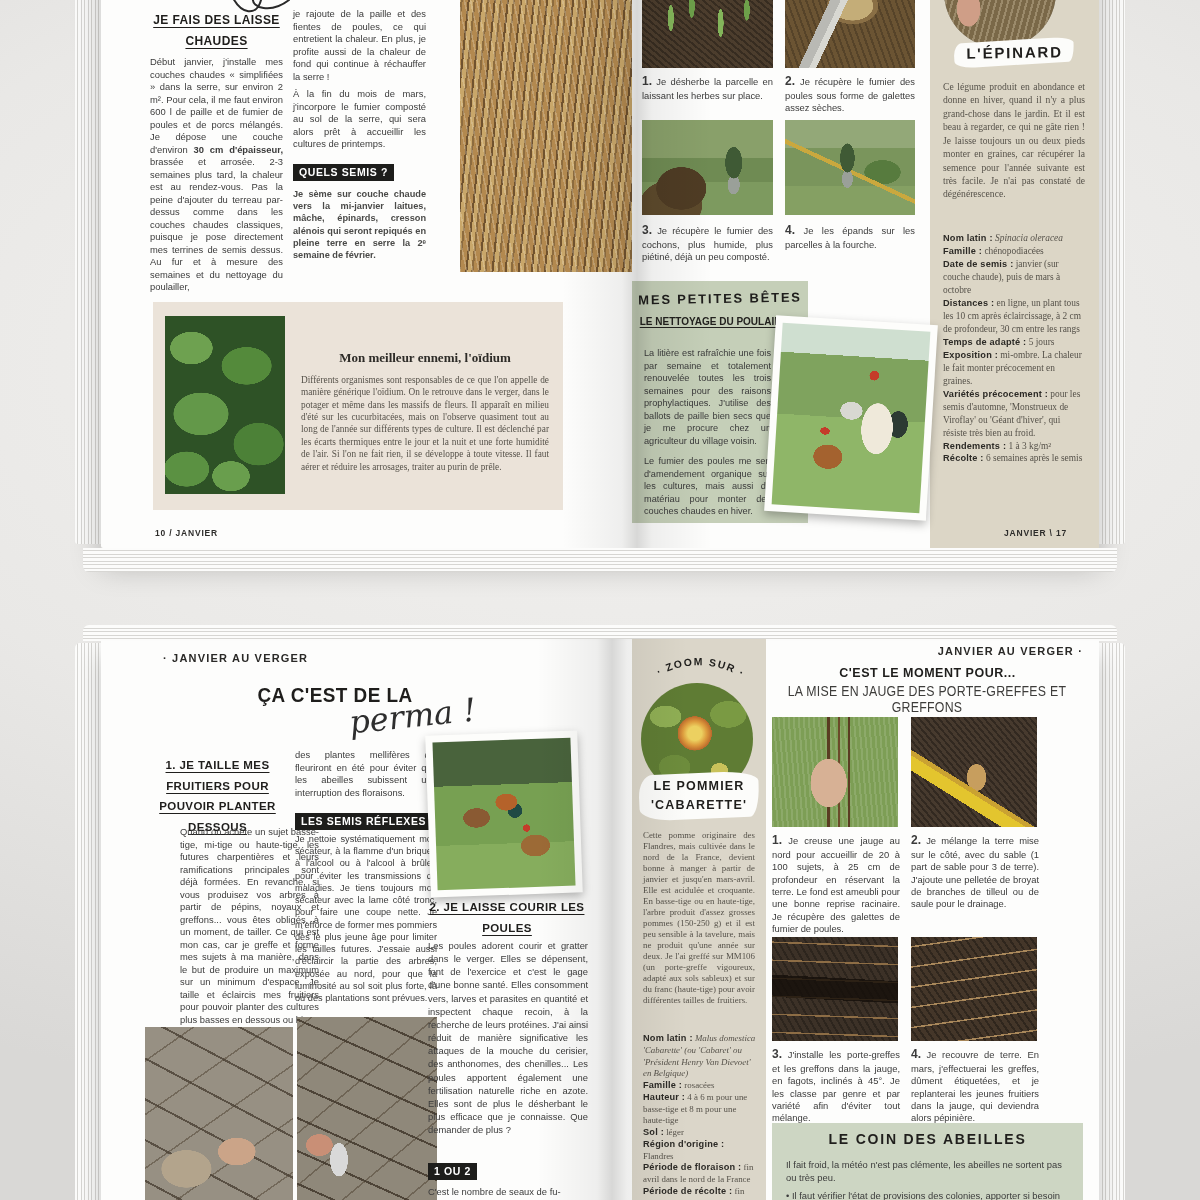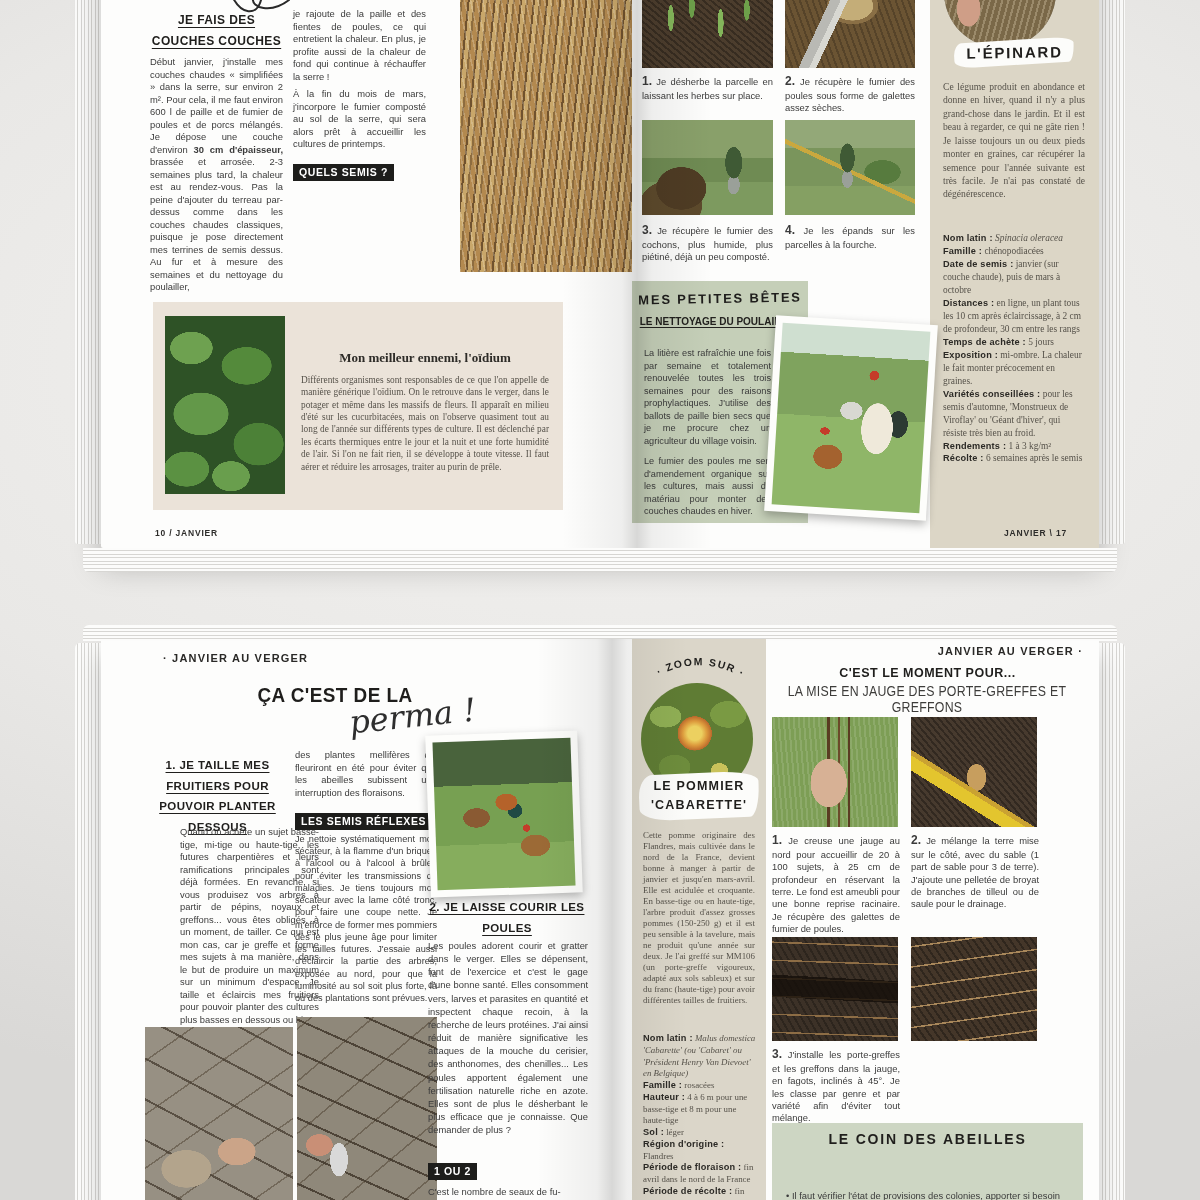--- a/index.html
+++ b/index.html
@@ -233,36 +233,37 @@
       <div class="pg round" id="sb-circle">
           <div id="ph-spinach" style="position:absolute;inset:0;"></div>
         </div>
       <div id="sb-brush"><span class="brush"><span class="handcaps">L'ÉPINARD</span></span></div>
       <div class="body-serif" id="sb-intro">Ce légume produit en abondance et donne en hiver, quand il n'y a plus grand-chose dans le jardin. Et il est beau à regarder, ce qui ne gâte rien ! Je laisse toujours un ou deux pieds monter en graines, car récupérer la semence pour l'année suivante est très facile. Je n'ai pas constaté de dégénérescence.</div>
       <div id="sb-specs">
         <p class="spec-row"><b>Nom latin :</b> <span class="it">Spinacia oleracea</span></p>
         <p class="spec-row"><b>Famille :</b> <span>chénopodiacées</span></p>
         <p class="spec-row"><b>Date de semis :</b> <span>janvier (sur couche chaude), puis de mars à octobre</span></p>
         <p class="spec-row"><b>Distances :</b> <span>en ligne, un plant tous les 10 cm après éclaircissage, à 2 cm de profondeur, 30 cm entre les rangs</span></p>
-        <p class="spec-row"><b>Temps de achète :</b> <span>5 jours</span></p>
+        <p class="spec-row"><b>Temps de adapté :</b> <span>5 jours</span></p>
         <p class="spec-row"><b>Exposition :</b> <span>mi-ombre. La chaleur le fait monter précocement en graines.</span></p>
-        <p class="spec-row"><b>Variétés conseillées :</b> <span>pour les semis d'automne, 'Monstrueux de Viroflay' ou 'Géant d'hiver', qui résiste très bien au froid.</span></p>
+        <p class="spec-row"><b>Variétés précocement :</b> <span>pour les semis d'automne, 'Monstrueux de Viroflay' ou 'Géant d'hiver', qui résiste très bien au froid.</span></p>
         <p class="spec-row"><b>Rendements :</b> <span>1 à 3 kg/m²</span></p>
         <p class="spec-row"><b>Récolte :</b> <span>6 semaines après le semis</span></p>
       </div>
     </div>
 
     <svg class="abs" id="sw1" viewBox="0 0 80 26">
       <path d="M4,4 C14,26 30,26 34,10 C36,2 28,0 26,8 C24,18 44,24 62,10" stroke="#2a2a2a" stroke-width="2" fill="none" stroke-linecap="round"></path>
     </svg>
-    <div class="abs art-h" id="a-h">JE FAIS DES COUCHES COUCHES</div>
+    <div class="abs art-h" id="a-h">JE FAIS DES LAISSE CHAUDES</div>
     <div class="abs body-s" id="a-p1"><span>Début janvier, j'installe mes couches chaudes « simplifiées » dans la serre, sur environ 2 m². Pour cela, il me faut environ 600 l de paille et de fumier de poules et de porcs mélangés. Je dépose une couche d'environ </span><b>30 cm d'épaisseur,</b><span> brassée et arrosée. 2-3 semaines plus tard, la chaleur est au rendez-vous. Pas la peine d'ajouter du terreau par-dessus comme dans les couches chaudes classiques, puisque je pose directement mes terrines de semis dessus. Au fur et à mesure des semaines et du nettoyage du poulailler,</span></div>
     <div class="abs body-s" id="c2-p2">À la fin du mois de mars, j'incorpore le fumier composté au sol de la serre, qui sera alors prêt à accueillir les cultures de printemps.</div>
     <div class="abs body-s" id="c2-p1">je rajoute de la paille et des fientes de poules, ce qui entretient la chaleur. En plus, je profite aussi de la chaleur de fond qui continue à réchauffer la serre !</div>
     <div class="abs" id="c2-lab"><span class="lab">QUELS SEMIS ?</span></div>
+    <div class="abs body-s" id="c2-p3">Je sème sur couche chaude vers la mi-janvier laitues, mâche, épinards, cresson alénois qui seront repiqués en pleine terre en serre la 2ᵉ semaine de février.</div>
     <div class="abs pg" id="pw-straw"></div>
 
     <div class="abs" id="watch-box">
       <div class="pg ph-greens" id="watch-ph"></div>
       <div id="watch-title">Mon meilleur ennemi, l'oïdium</div>
       <div class="body-serif" id="watch-body">Différents organismes sont responsables de ce que l'on appelle de manière générique l'oïdium. On le retrouve dans le verger, dans le potager et même dans les massifs de fleurs. Il apparaît en milieu d'été sur les cucurbitacées, mais on l'observe quasiment tout au long de l'année sur différents types de culture. Il est déclenché par les écarts thermiques entre le jour et la nuit et une forte humidité de l'air. Si l'on ne fait rien, il se développe à toute vitesse. Il faut aérer et réduire les arrosages, traiter au purin de prêle.</div>
     </div>
     <div class="abs folio" id="folio-l">10 / JANVIER</div>
 
     <div class="abs pg" id="s1-ph1"></div>
@@ -346,21 +347,23 @@
     <div class="abs" id="t3">C'EST LE MOMENT POUR...</div>
     <div class="abs" id="t3-sub">LA MISE EN JAUGE DES PORTE-GREFFES ET GREFFONS</div>
 
     <div class="abs pg" id="r2-ph1"></div>
     <div class="abs pg" id="r2-ph2"></div>
     <div class="abs cap" id="r2-c1"><b>1.</b> <span>Je creuse une jauge au nord pour accueillir de 20 à 100 sujets, à 25 cm de profondeur en réservant la terre. Le fond est ameubli pour une bonne reprise racinaire. Je récupère des galettes de fumier de poules.</span></div>
     <div class="abs cap" id="r2-c2"><b>2.</b> <span>Je mélange la terre mise sur le côté, avec du sable (1 part de sable pour 3 de terre). J'ajoute une pelletée de broyat de branches de tilleul ou de saule pour le drainage.</span></div>
     <div class="abs pg" id="r2-ph3"></div>
     <div class="abs pg" id="r2-ph4"></div>
     <div class="abs cap" id="r2-c3"><b>3.</b> <span>J'installe les porte-greffes et les greffons dans la jauge, en fagots, inclinés à 45°. Je les classe par genre et par variété afin d'éviter tout mélange.</span></div>
+    <div class="abs cap" id="r2-c4"><b>4.</b> <span>Je recouvre de terre. En mars, j'effectuerai les greffes, dûment étiquetées, et je replanterai les jeunes fruitiers dans la jauge, qui deviendra alors pépinière.</span></div>
 
     <div class="abs" id="bees-box">
       <div class="handcaps" id="bees-title">LE COIN DES ABEILLES</div>
+      <div class="body-s" id="bees-p1">Il fait froid, la météo n'est pas clémente, les abeilles ne sortent pas ou très peu.</div>
       <div class="body-s" id="bees-p2">• Il faut vérifier l'état de provisions des colonies, apporter si besoin un pain de candi et observer les planches d'envol lors de</div>
     </div>
 
     <div class="gutter" id="b2-gutter"></div>
   </div>
 </div>
 
 </body></html>

